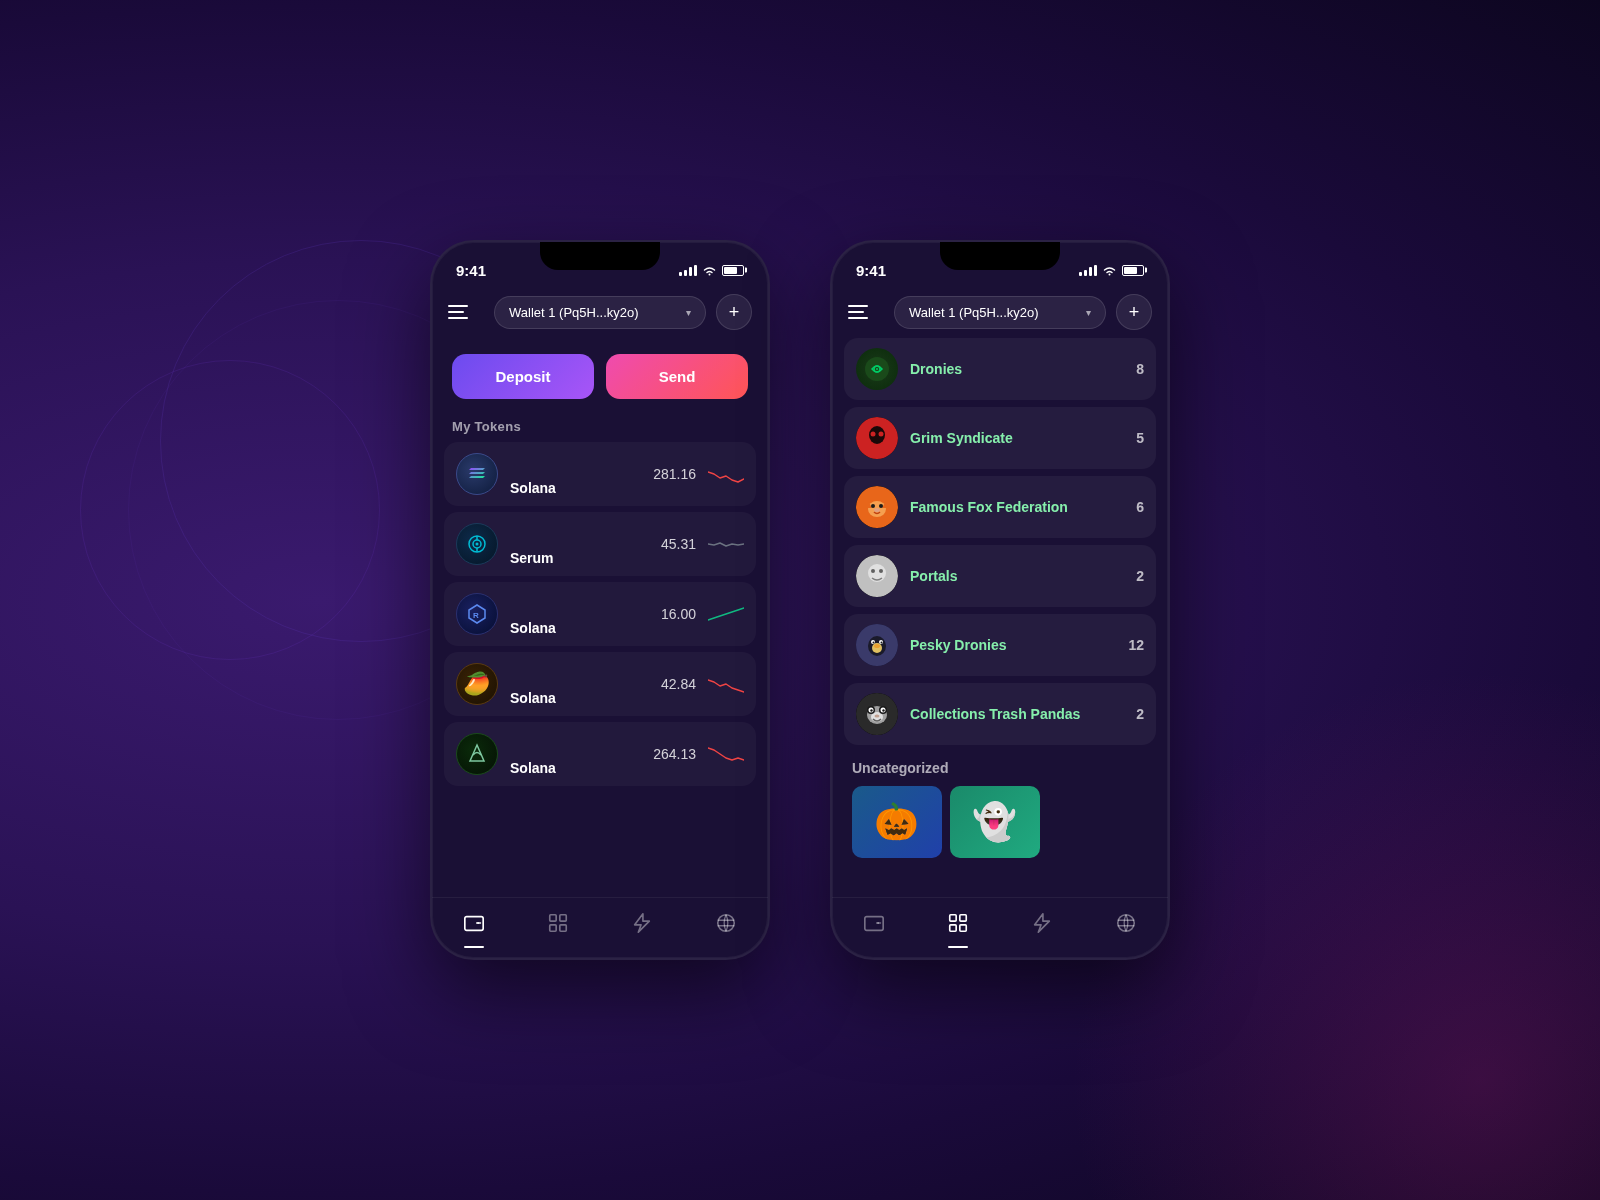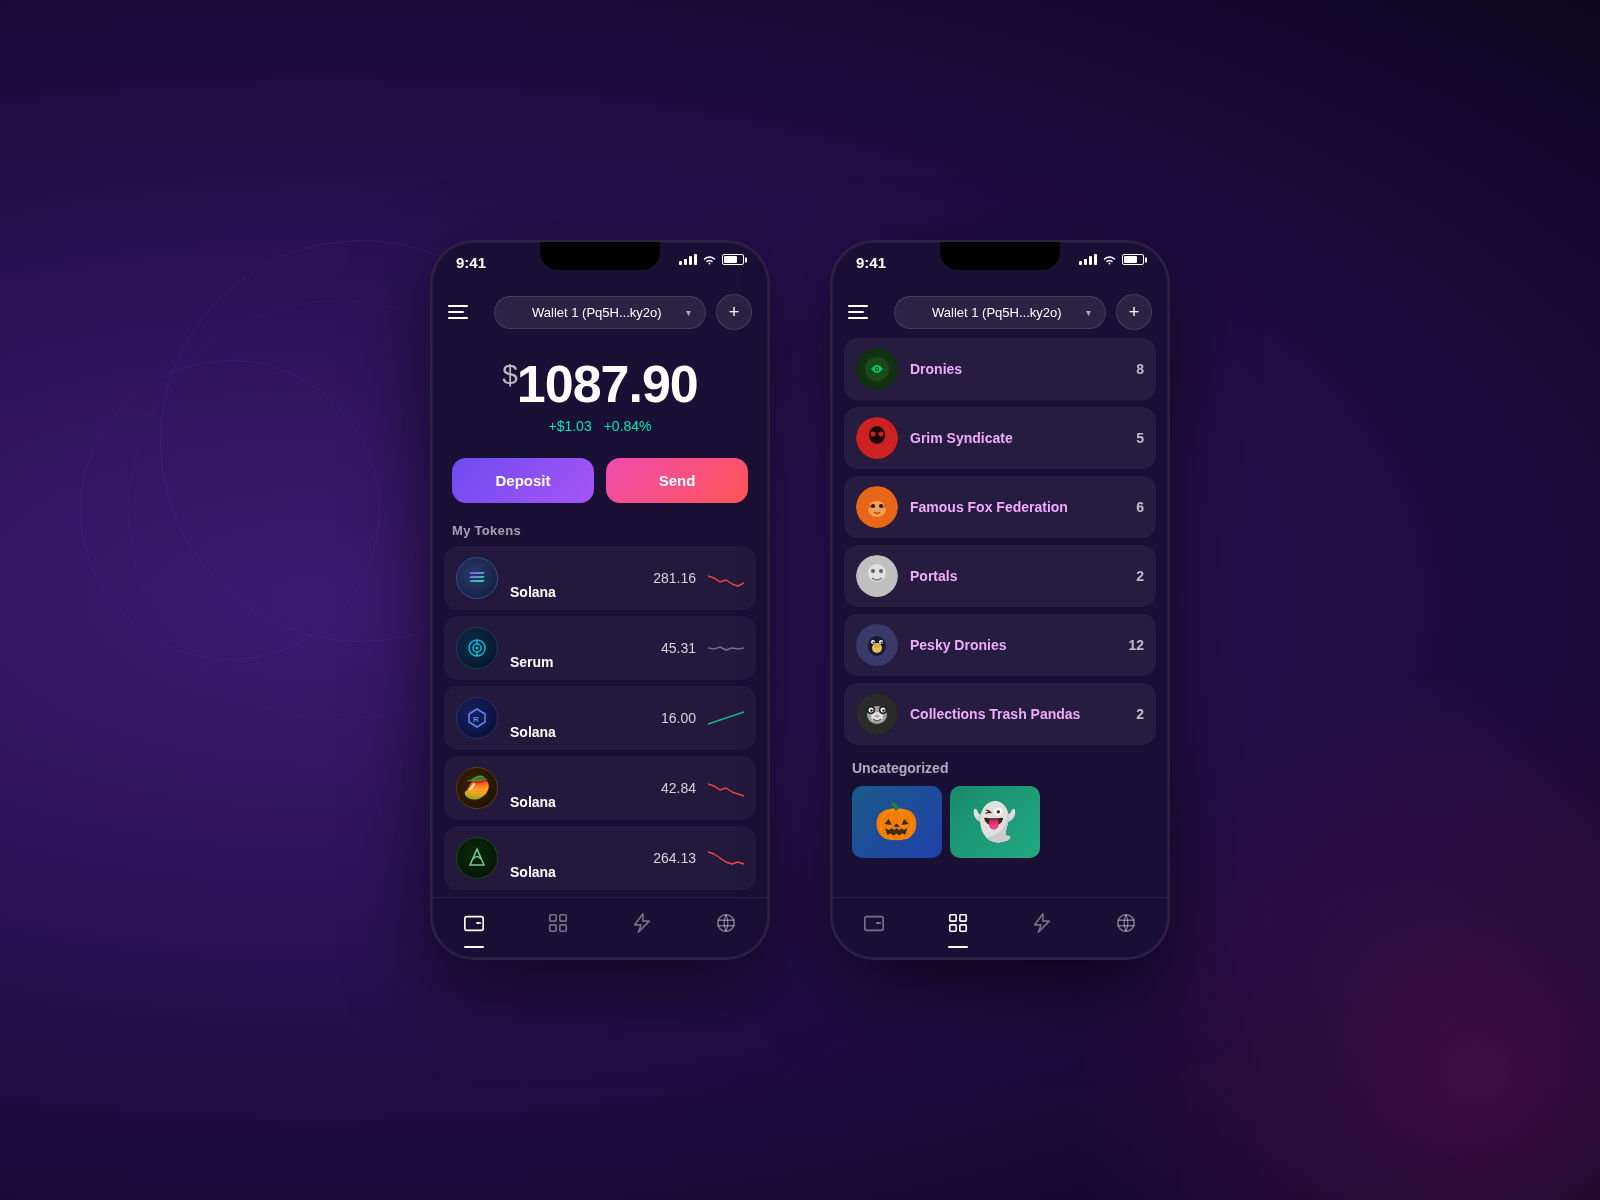--- a/index.html
+++ b/index.html
@@ -54,21 +54,21 @@
       display: flex;
       flex-direction: column;
       box-shadow: 0 30px 80px rgba(0,0,0,0.6), 0 0 0 1px rgba(255,255,255,0.05) inset;
       position: relative;
     }
 
     
     .status-bar {
       display: flex;
       justify-content: space-between;
-      align-items: flex-start;
+      align-items: center;
       padding: 12px 24px 0;
       height: 44px;
       flex-shrink: 0;
     }
 
     .status-time {
       font-size: 15px;
       font-weight: 600;
       color: #fff;
     }
@@ -173,21 +173,20 @@
       display: flex;
       align-items: center;
       justify-content: space-between;
       cursor: pointer;
     }
 
     .wallet-selector-text {
       font-size: 13px;
       color: #fff;
       font-weight: 500;
-      margin-left: 23px;
     }
 
     .chevron-down {
       font-size: 10px;
       color: rgba(255,255,255,0.6);
     }
 
     .add-btn {
       width: 36px;
       height: 36px;
@@ -403,21 +402,21 @@
       justify-content: center;
       font-size: 22px;
       flex-shrink: 0;
       overflow: hidden;
     }
 
     .collection-name {
       flex: 1;
       font-size: 14px;
       font-weight: 600;
-      color: #f0abfc;
+      color: #86efac;
     }
 
     .collection-count {
       font-size: 14px;
       font-weight: 600;
       color: rgba(255,255,255,0.7);
     }
 
     .uncategorized-title {
       padding: 8px 8px 10px;
@@ -502,29 +501,20 @@
       </div>
       <div class="wallet-selector">
         <span class="wallet-selector-text">Wallet 1 (Pq5H...ky2o)</span>
         <span class="chevron-down">▾</span>
       </div>
       <div class="add-btn">
         <span>+</span>
       </div>
     </div>
 
-    <div class="balance-section">
-      <div class="balance-amount">
-        <span class="dollar-sign">$</span><span>1087.90</span>
-      </div>
-      <div class="balance-change">
-        <span>+$1.03</span>
-        <span>+0.84%</span>
-      </div>
-    </div>
 
     <div class="action-buttons">
       <button class="btn-deposit">Deposit</button>
       <button class="btn-send">Send</button>
     </div>
 
     <div class="section-title">My Tokens</div>
     <div class="tokens-list">
 
       <div class="token-item">

